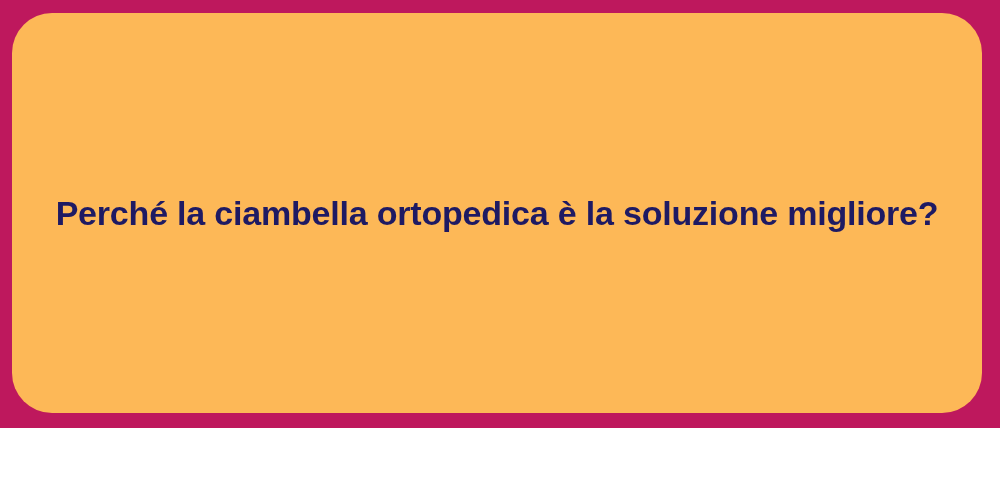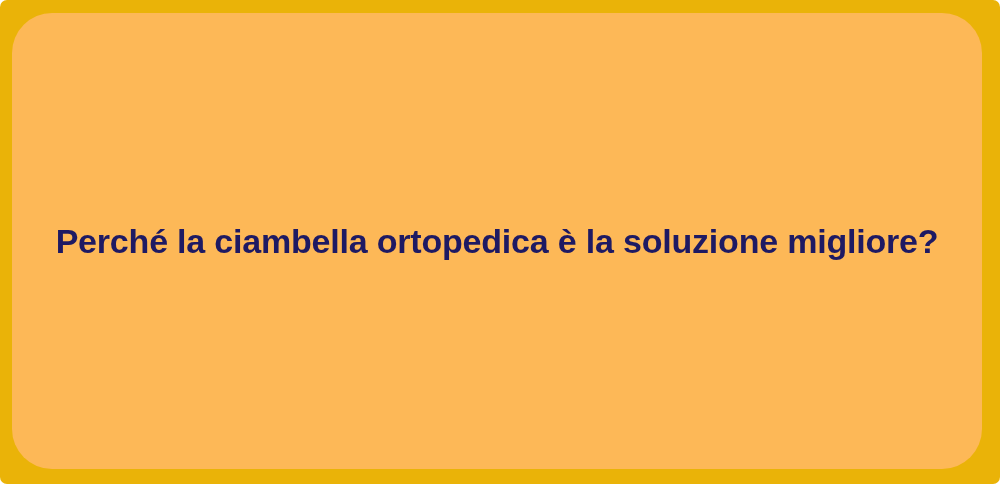--- a/index.html
+++ b/index.html
@@ -14,24 +14,23 @@
     overflow: hidden;
     font-family: "Liberation Sans", "DejaVu Sans", sans-serif;
     background: #ffffff;
   }
 
   
   .banner-frame {
     position: relative;
     box-sizing: border-box;
     width: 1000px;
-    height: 484px;
-    background: #eab308;
+    height: 428px;
+    background: #be185d;
     padding: 13px 18px 15px 12px;
-    border-radius: 7px;
   }
 
   
   .banner-card {
     box-sizing: border-box;
     width: 100%;
     height: 100%;
     background: #fdb857;
     border-radius: 40px;
     display: flex;

